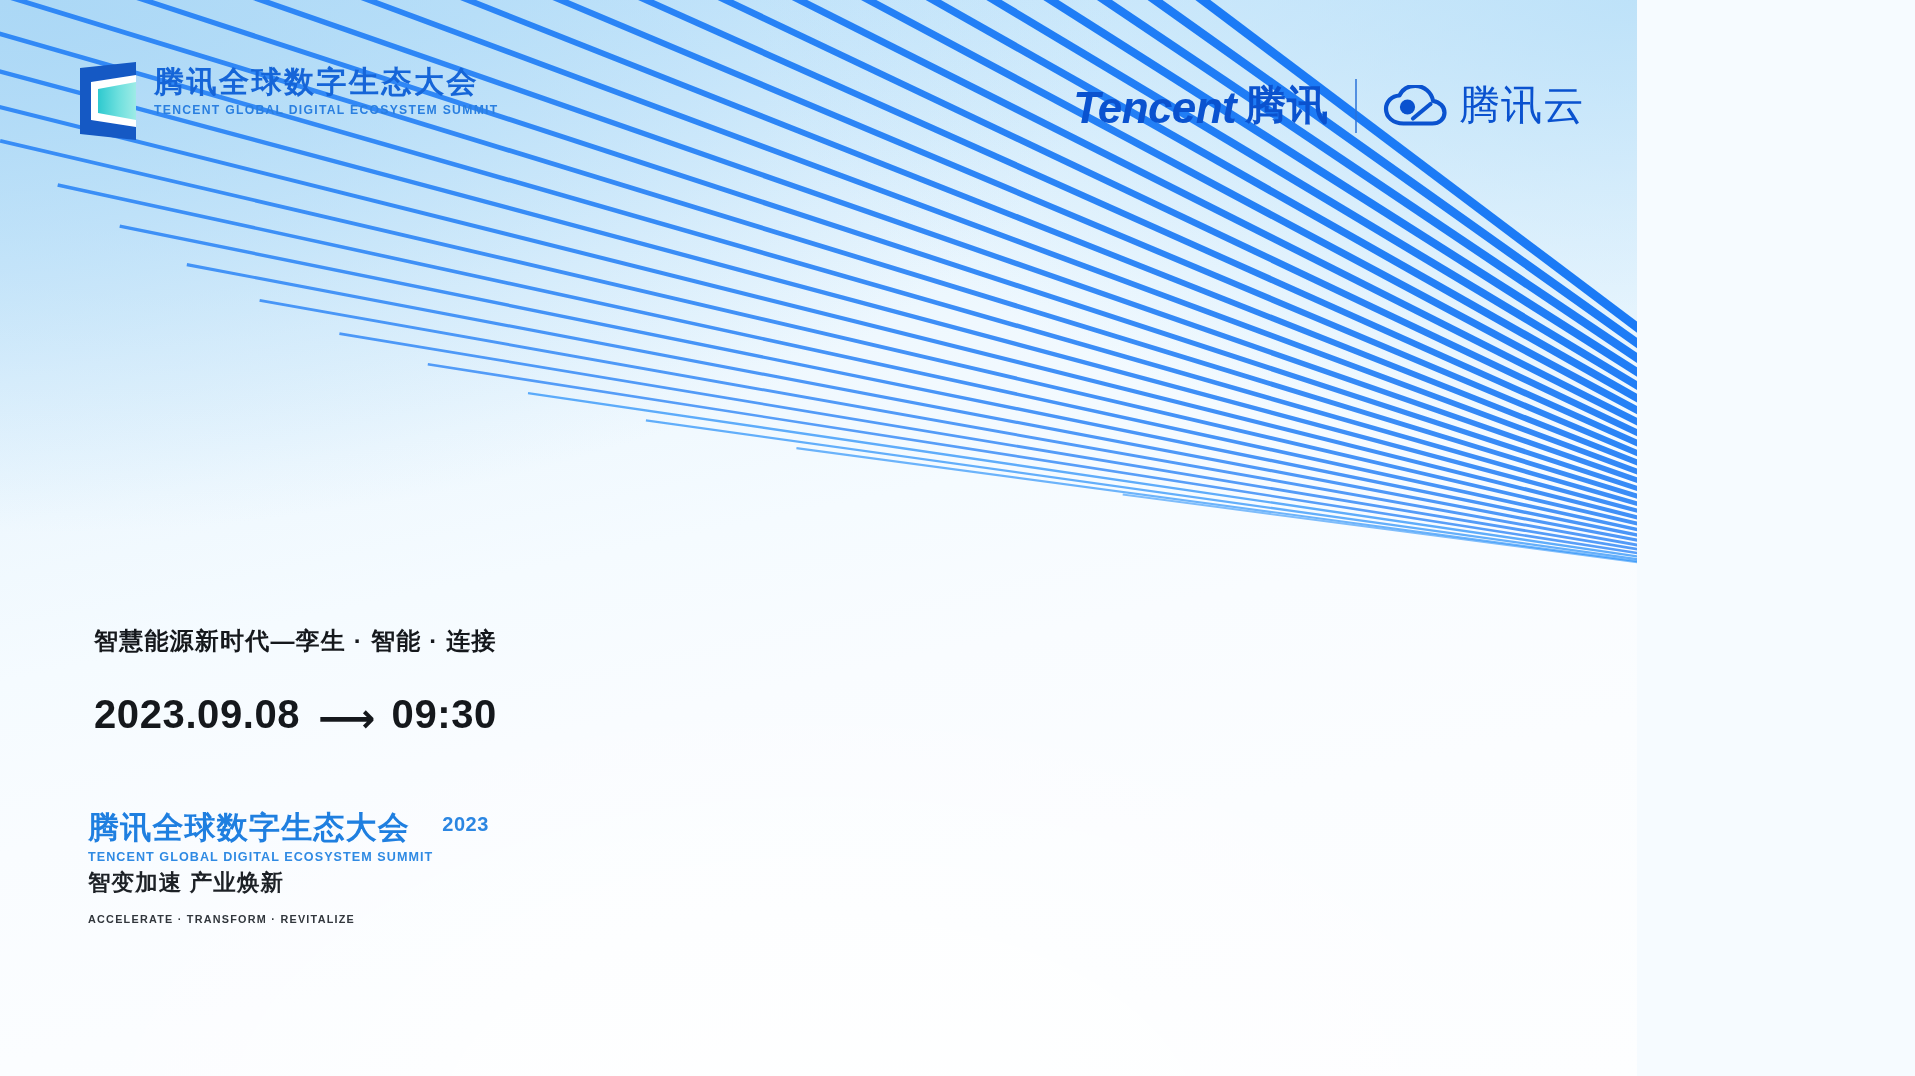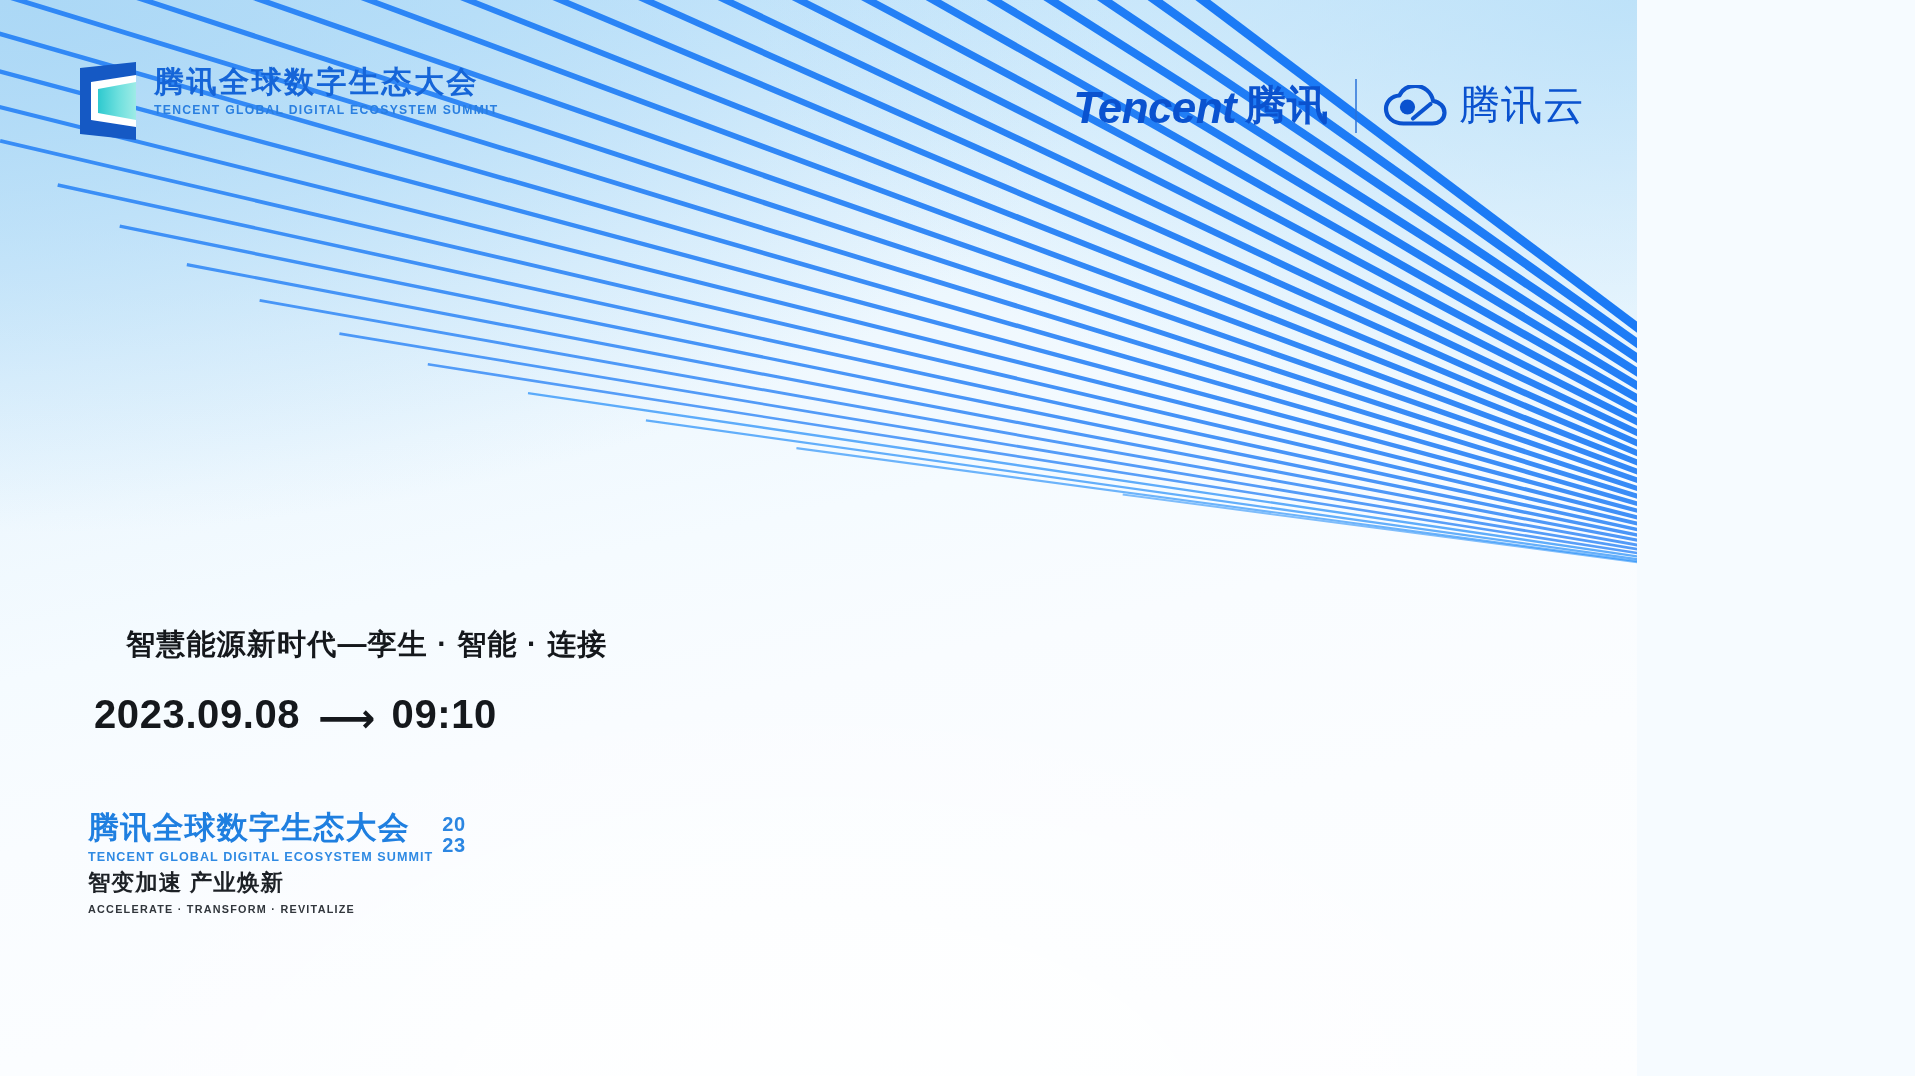--- a/index.html
+++ b/index.html
@@ -83,22 +83,22 @@
     color:#0b7efb;
     letter-spacing:-2px;
     line-height:1;
     white-space:nowrap;
     font-family:"Liberation Sans","DejaVu Sans",sans-serif;
   }
 
   
   #subtitle {
     position:absolute; left:94px; top:625px;
-    font-size:29px; font-weight:700; color:#15181c;
-    letter-spacing:1.2px; white-space:nowrap;margin-left:32px;
+    font-size:24px; font-weight:700; color:#15181c;
+    letter-spacing:1.2px; white-space:nowrap;
   }
   #dateline {
     position:absolute; left:94px; top:692px;
     display:flex; align-items:center; gap:18px;
     font-size:40px; font-weight:700; color:#15181c;
     letter-spacing:0.6px; white-space:nowrap;
   }
   #dateline .arrow {
     display:inline-block; font-size:40px; line-height:1;
     transform:translateY(3px); letter-spacing:-2px;
@@ -109,31 +109,31 @@
   #bl-logo .row1 { display:flex; align-items:flex-start; gap:9px; }
   #bl-logo .l-cn {
     font-size:31px; font-weight:700; color:#1f7fe0;
     letter-spacing:1.2px; line-height:1.05;
   }
   #bl-logo .l-en {
     font-size:12.6px; font-weight:700; color:#2f8ae3;
     letter-spacing:1.05px; margin-top:5px; white-space:nowrap;
   }
   #bl-logo .year {
-    display:flex; flex-direction:column;
+    display:flex; flex-direction:row;
     font-size:20px; font-weight:700; color:#2b86e2;
     line-height:1.06; letter-spacing:0.5px; margin-top:2px;
   }
   #bl-logo .tag-cn {
     margin-top:3px;
     font-size:22.5px; font-weight:700; color:#1d2126;
     letter-spacing:1.1px;
   }
   #bl-logo .tag-en {
-    margin-top:5px;
+    margin-top:15px;
     font-size:10.8px; font-weight:700; color:#31363c;
     letter-spacing:1.25px; white-space:nowrap;
   }
 </style>
 </head>
 <body>
 
 <div id="poster">
 
   <div id="bgtint"></div>
@@ -226,21 +226,21 @@
       <span class="c-cn">腾讯云</span>
     </div>
   </div>
 
 
   <div id="subtitle">智慧能源新时代—孪生 · 智能 · 连接</div>
 
   <div id="dateline">
     <span>2023.09.08</span>
     <span class="arrow">⟶</span>
-    <span>09:10</span>
+    <span>09:30</span>
   </div>
 
   <div id="bl-logo">
     <div class="row1">
       <div>
         <div class="l-cn">腾讯全球数字生态大会</div>
         <div class="l-en">TENCENT GLOBAL DIGITAL ECOSYSTEM SUMMIT</div>
       </div>
       <div class="year">
         <span>20</span>

